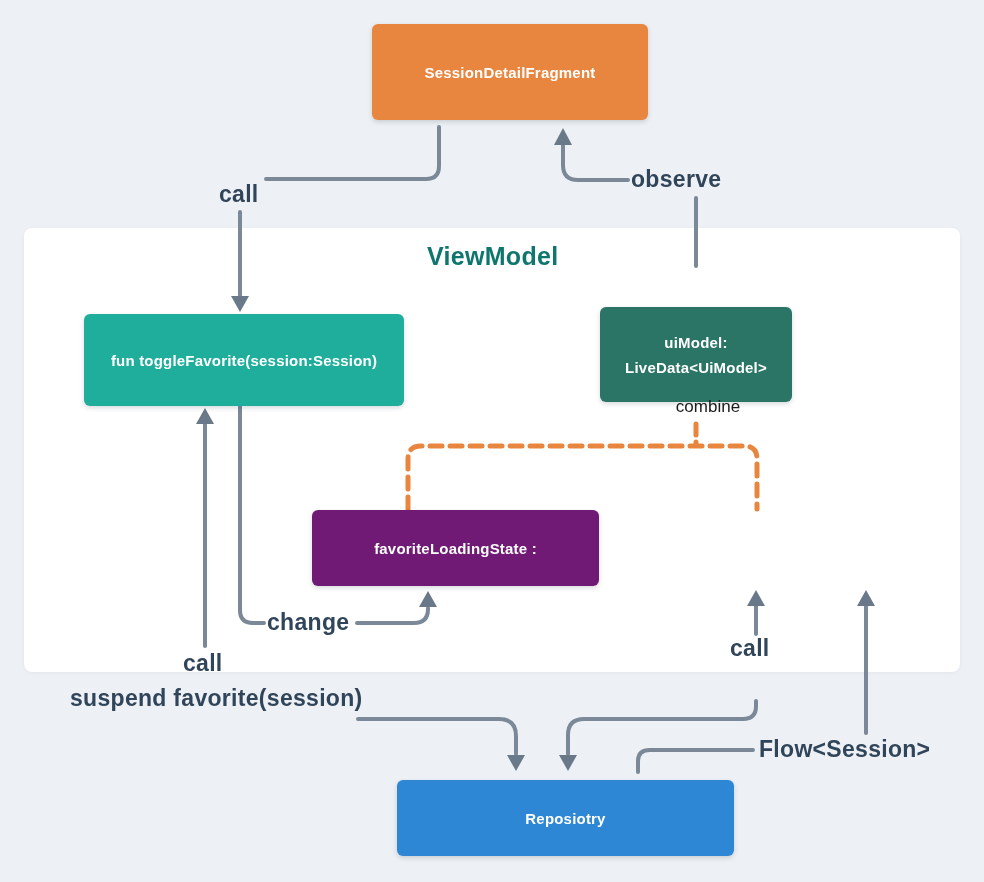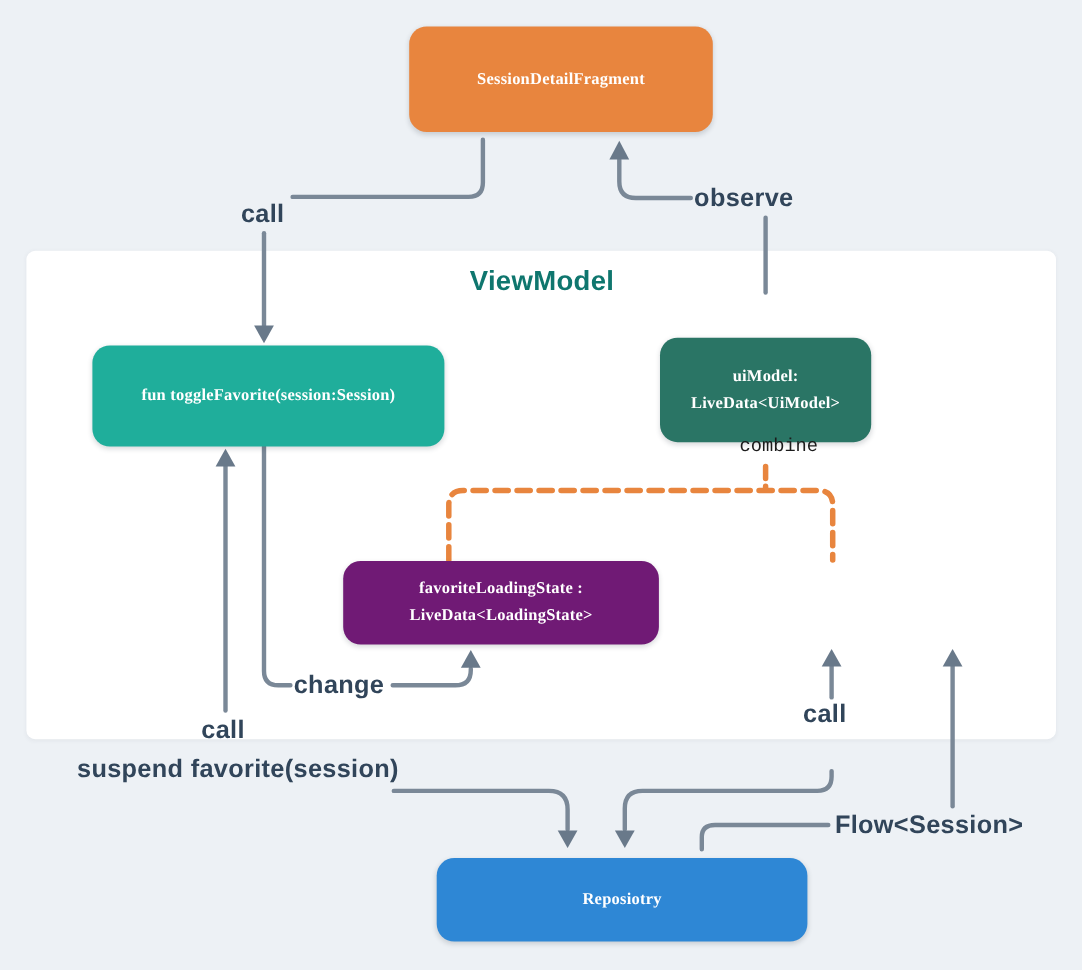--- a/index.html
+++ b/index.html
@@ -16,42 +16,41 @@
     background:#FFFFFF;border-radius:8px;
     box-shadow:0 1px 4px rgba(60,70,90,0.06);
   }
   .panel-title{
     position:absolute;left:427px;top:242px;
     font-size:25px;font-weight:bold;color:#0f766e;
     letter-spacing:0.3px;white-space:nowrap;
   }
   svg.wires{position:absolute;left:0;top:0;pointer-events:none;}
   .node{
-    position:absolute;border-radius:16px;
+    position:absolute;border-radius:6px;
     display:flex;flex-direction:column;align-items:center;justify-content:center;
     color:#FFFFFF;font-weight:bold;font-size:15px;line-height:25px;
     text-align:center;letter-spacing:0.2px;
     box-shadow:0 2px 5px rgba(40,50,60,0.18);
-    font-family:Liberation Serif, serif;
   }
   .node-fragment{left:372px;top:24px;width:276px;height:96px;}
   .node-toggle{left:84px;top:314px;width:320px;height:92px;}
   .node-uimodel{left:600px;top:267px;width:192px;height:95px;}
   .node-favstate{left:312px;top:510px;width:287px;height:76px;}
   .node-sessstate{left:648px;top:510px;width:288px;height:77px;}
   .node-repo{left:397px;top:780px;width:337px;height:76px;}
   .edge-label{
     position:absolute;color:#31455A;
     font-size:23px;font-weight:bold;letter-spacing:0.3px;white-space:nowrap;
   }
   .lbl-call-top{left:219px;top:181px;}
   .lbl-observe{left:631px;top:166px;}
   .lbl-combine{
     left:661px;top:397px;width:94px;text-align:center;
-    font-size:17px;font-weight:normal;color:#1B1B1B;letter-spacing:0;font-family:Liberation Mono, monospace;
+    font-size:17px;font-weight:normal;color:#1B1B1B;letter-spacing:0;
   }
   .lbl-change{left:267px;top:609px;}
   .lbl-call-left{left:183px;top:650px;}
   .lbl-suspend-favorite{left:55px;top:685px;margin-left:15px;}
   .lbl-call-right{left:730px;top:635px;}
   .lbl-suspend-reflesh{left:653px;top:672px;}
   .lbl-flow-session{left:759px;top:736px;}
 </style>
 </head>
 <body>
@@ -112,21 +111,20 @@
     <span>fun toggleFavorite(session:Session)</span>
   </div>
 
   <div class="node node-uimodel" style="background-color: rgb(42, 117, 101); margin-top: 40px;">
     <span>uiModel:</span>
     <span>LiveData&lt;UiModel&gt;</span>
   </div>
 
   <div class="node node-favstate" style="background-color: #701a75;">
     <span>favoriteLoadingState :</span>
-    <span>LiveData&lt;LoadingState&gt;</span>
   </div>
 
 
   <div class="node node-repo" style="background-color: rgb(46, 135, 213);">
     <span>Reposiotry</span>
   </div>
 
   <div class="edge-label lbl-call-top">call</div>
   <div class="edge-label lbl-observe">observe</div>
   <div class="edge-label lbl-combine">combine</div>

